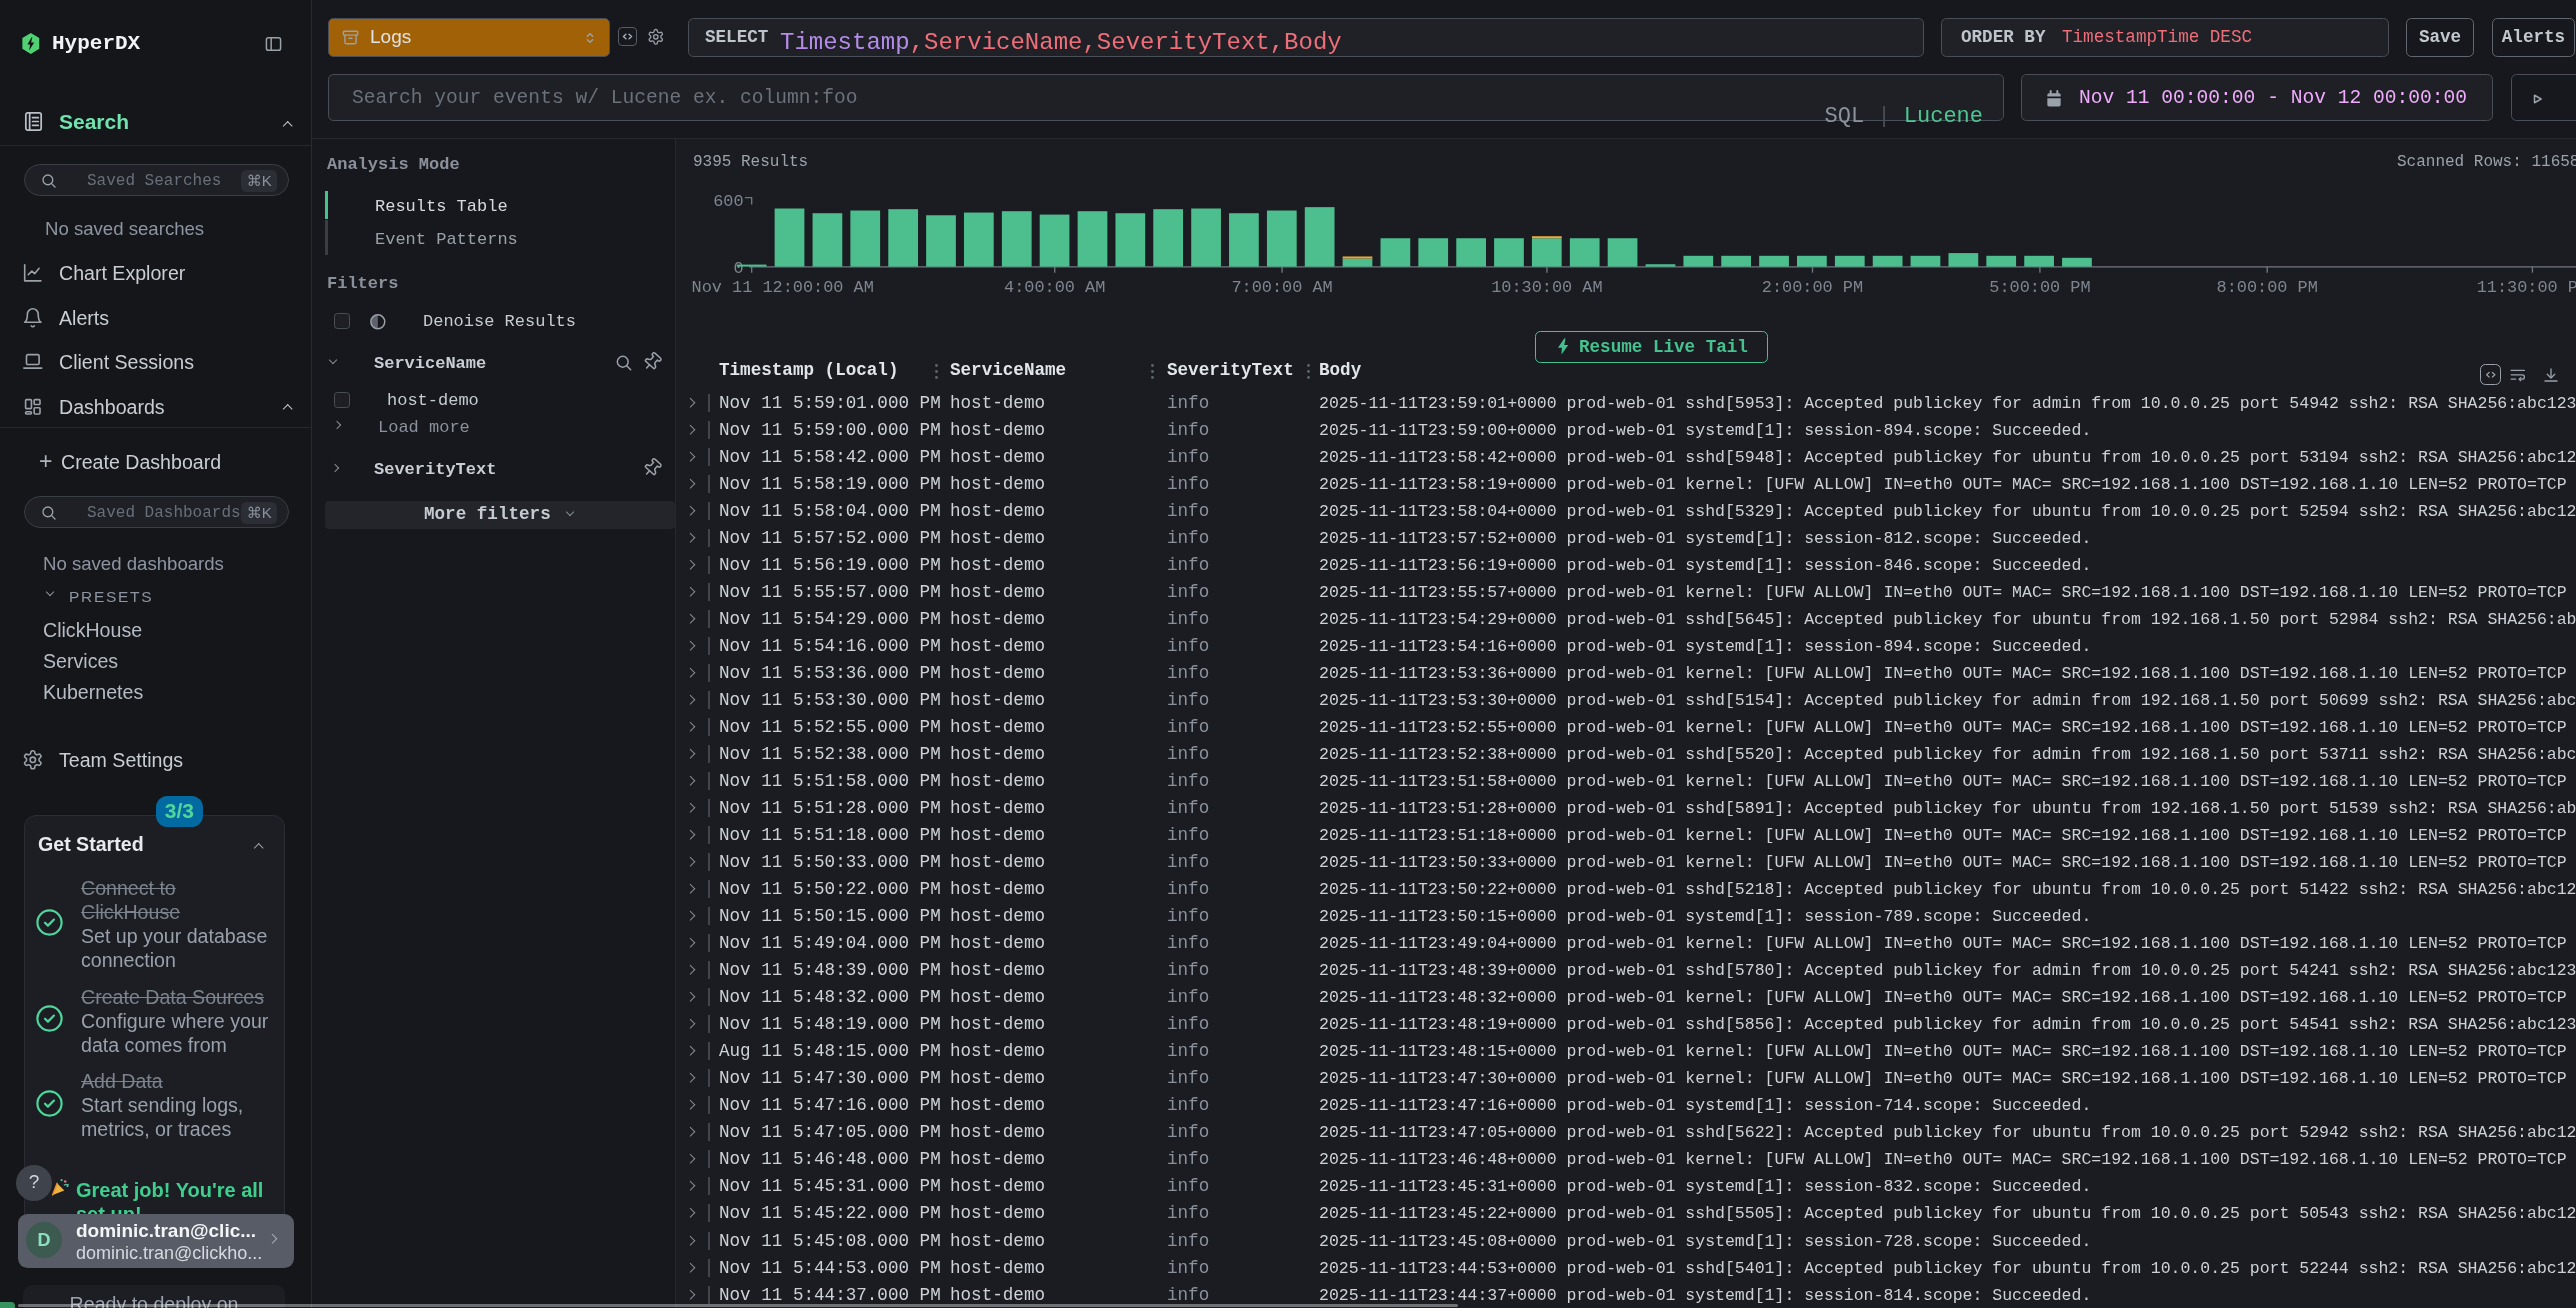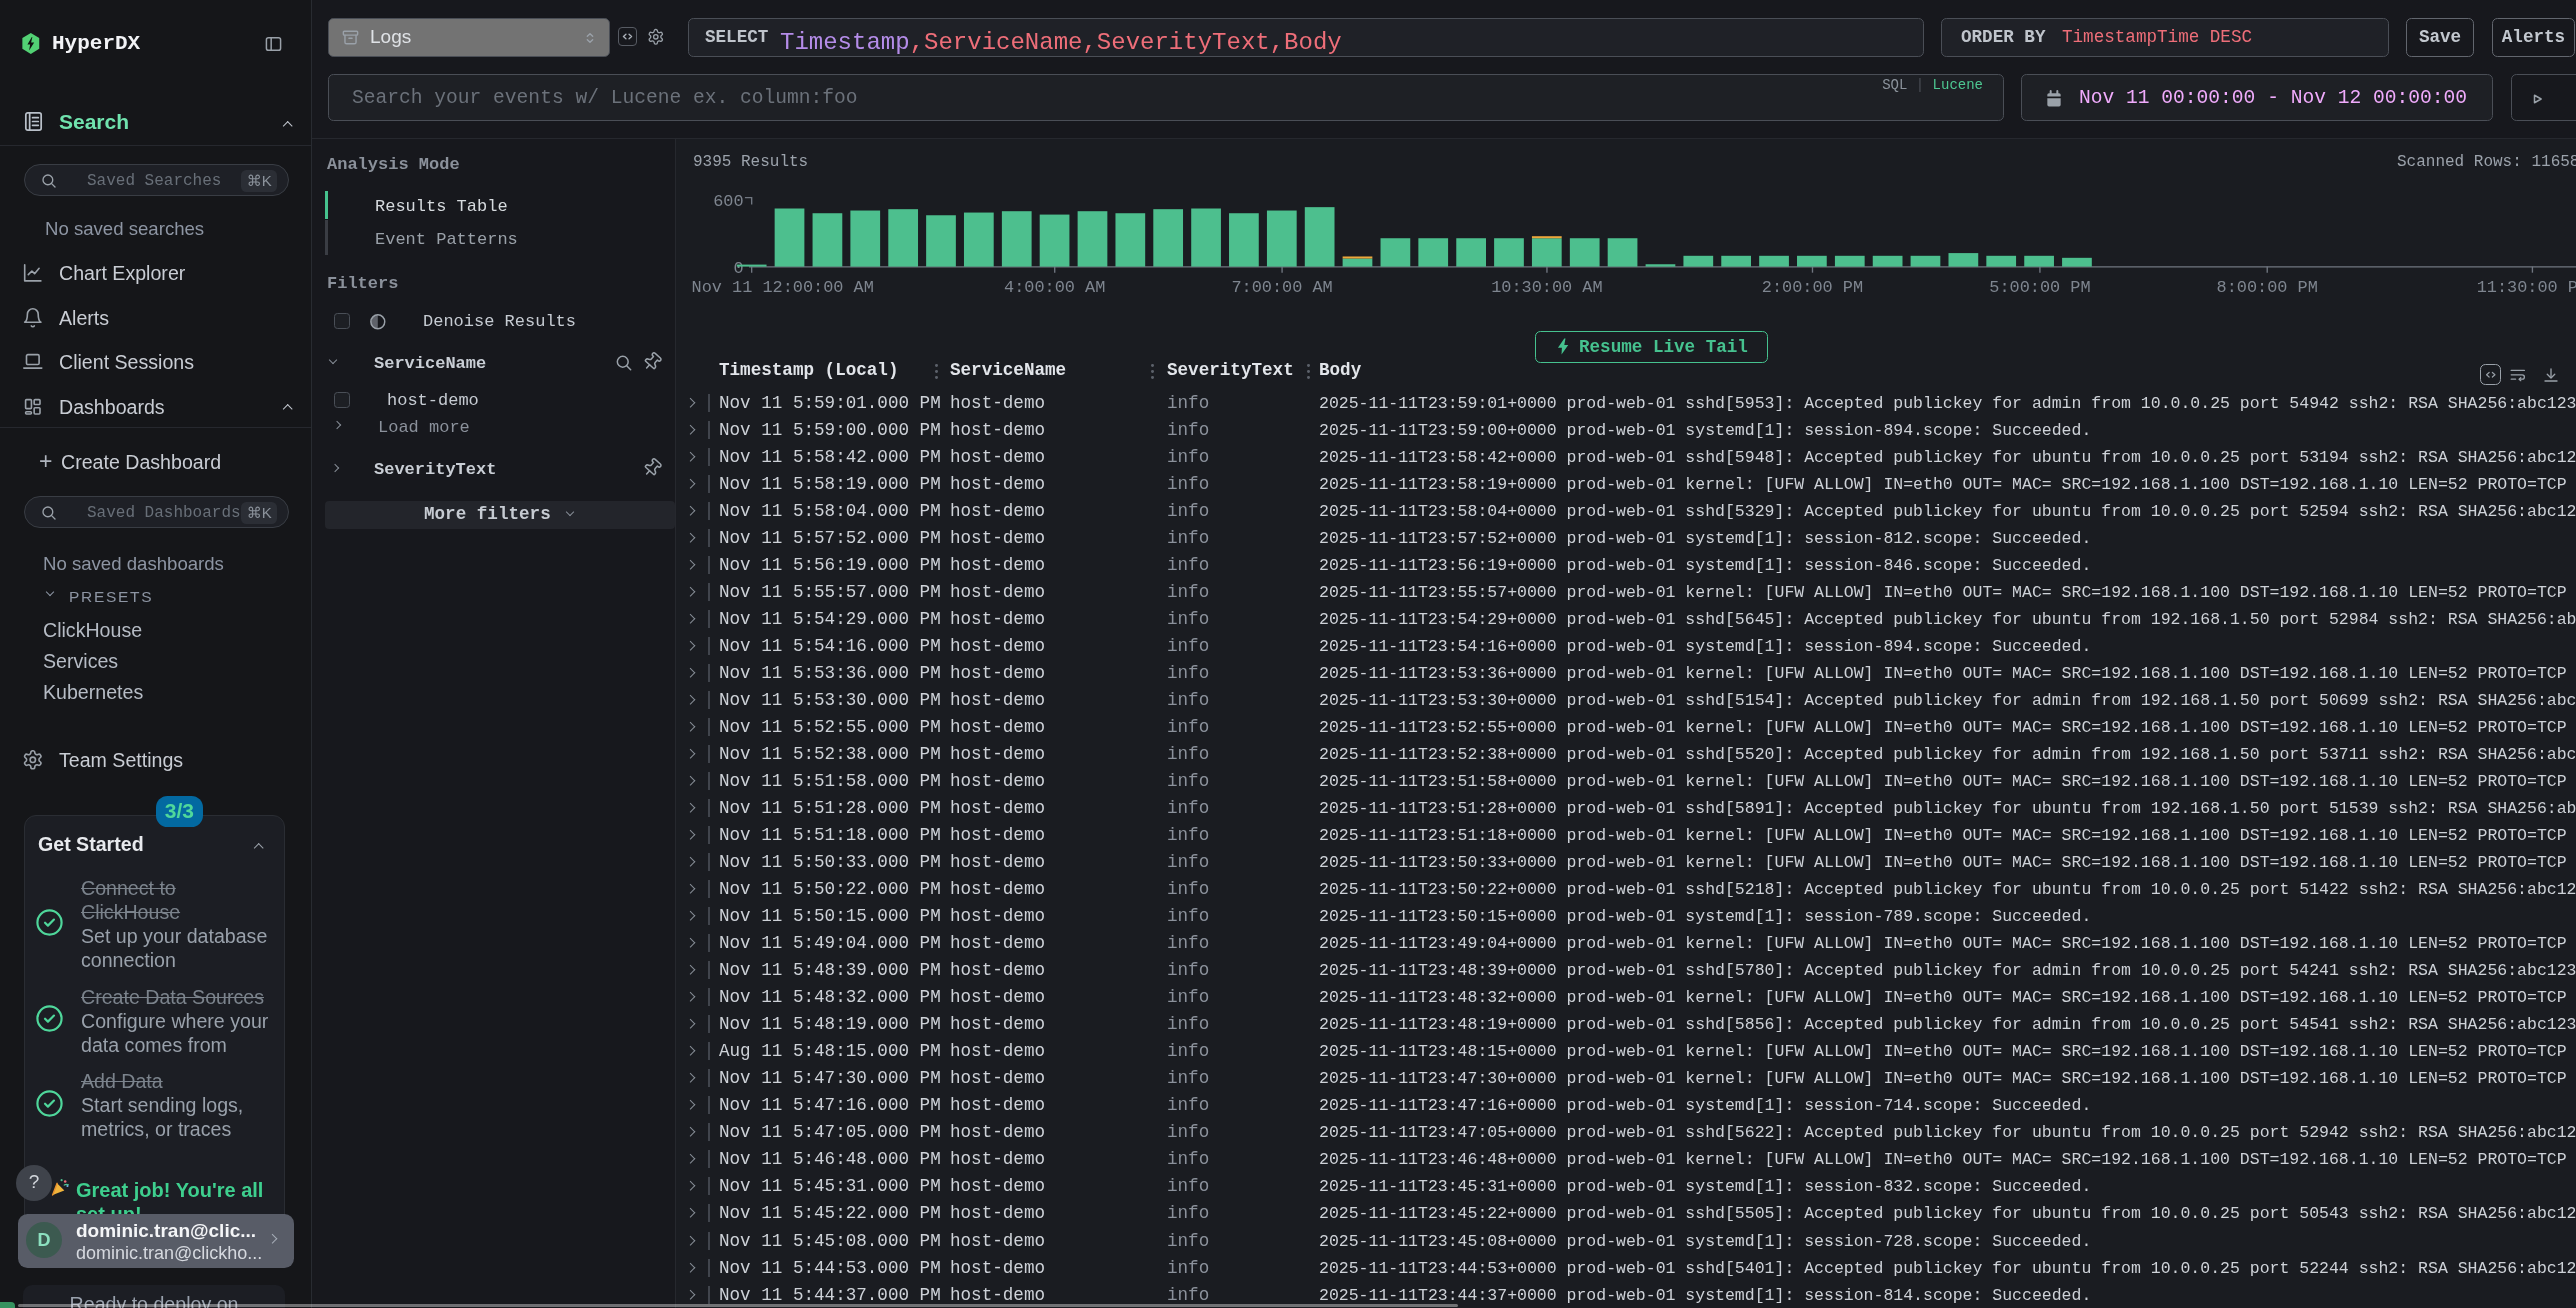--- a/index.html
+++ b/index.html
@@ -22,21 +22,21 @@
 .dots3 { position:absolute; width:2.7px; }
 .dots3 i { display:block; width:2.7px; height:2.7px; border-radius:1.4px; background:#5c616a; margin-bottom:3.4px; }
 
 .navlabel { position:absolute; left:59px; font-size:19.6px; color:#c9cdd4; }
 .pill { position:absolute; left:24px; width:265px; height:32px; border:1.4px solid #393d44;
   border-radius:16px; background:#1e2026; }
 .pill .ph { position:absolute; left:62px; top:7.4px; font-family:"Liberation Mono", monospace; font-size:16px; color:#686f78; }
 .kbd { position:absolute; right:10.8px; top:5.4px; background:#2b2e35; color:#8b929b; border-radius:5.4px;
   font-size:15px; padding:1.4px 5.4px 2.7px; font-family:"Liberation Sans", sans-serif; }
 
-.box { position:absolute; background:#737373; border:1.4px solid #4a4e56; border-radius:5.4px; }
+.box { position:absolute; background:#a16207; border:1.4px solid #4a4e56; border-radius:5.4px; }
 .btn { position:absolute; background:transparent; border:1.4px solid #62666e; border-radius:5.4px;
   color:#c3c8cf; font-family:"Liberation Mono", monospace; font-weight:bold; font-size:17.6px; text-align:center; }
 
 .flabel { position:absolute; left:327px; font-family:"Liberation Mono", monospace; font-weight:bold; font-size:17px; color:#8b919b; }
 .fitem  { position:absolute; font-family:"Liberation Mono", monospace; font-size:17px; color:#c6cbd2;margin-left:24px; }
 .cbox { position:absolute; width:15.5px; height:15.5px; border:1.4px solid #4a4f57; border-radius:3.4px; background:#1d1f24; }
 
 #thead { position:absolute; left:676px; top:360px; width:1900px; height:26px; font-family:"Liberation Mono", monospace;
   font-weight:bold; font-size:17.6px; color:#e2e5ea; }
 .tr { position:absolute; left:676px; width:1900px; height:27px; font-family:"Liberation Mono", monospace; font-size:17.6px;
@@ -207,21 +207,21 @@
 </div>
 <div class="box mono" style="left:1941px;top:17.6px;width:448px;height:39px;background:#1f2127">
   <span style="position:absolute;left:19px;top:8px;font-size:17.6px;font-weight:bold;color:#bfc4cb">ORDER BY</span>
   <span style="position:absolute;left:120px;top:8px;font-size:17.6px;color:#ee6e79">TimestampTime DESC</span>
 </div>
 <div class="btn" style="left:2406px;top:17.6px;width:68px;height:39px;line-height:36px">Save</div>
 <div class="btn" style="left:2492px;top:17.6px;width:83px;height:39px;line-height:36px">Alerts</div>
 
 <div class="box" style="left:328px;top:74px;width:1676px;height:47px;background:#1e2025">
   <span class="mono" style="position:absolute;left:23px;top:11.5px;font-size:19.6px;color:#6b717a">Search your events w/ Lucene ex. column:foo</span>
-  <span class="mono" style="position:absolute;right:20px;top:2px;font-size:14px;color:#8b929b">SQL <span style="color:#4a4f57">|</span> <span style="color:#4dc791">Lucene</span></span>
+  <span class="mono" style="position:absolute;right:20px;top:29px;font-size:22px;color:#8b929b">SQL <span style="color:#4a4f57">|</span> <span style="color:#4dc791">Lucene</span></span>
 </div>
 <div class="box" style="left:2021px;top:74px;width:472px;height:47px;background:#1e2025">
   <svg class="" style="position:absolute;left:21.6px;top:13.5px" width="20" height="20" viewBox="0 0 24 24" fill="none" stroke="#9aa1a9" stroke-width="1.8" stroke-linecap="round" stroke-linejoin="round">
       <rect x="4" y="5" width="16" height="16" rx="2" fill="#9aa1a9" stroke="none"></rect>
       <line x1="8" y1="2.5" x2="8" y2="7" stroke="#9aa1a9" stroke-width="2.4"></line>
       <line x1="16" y1="2.5" x2="16" y2="7" stroke="#9aa1a9" stroke-width="2.4"></line>
       <line x1="4" y1="10" x2="20" y2="10" stroke="#17181c" stroke-width="2"></line>
     </svg>
   <span class="mono" style="position:absolute;left:57px;top:11.5px;font-size:19.6px;color:#f0abfc">Nov 11 00:00:00 - Nov 12 00:00:00</span>
 </div>

